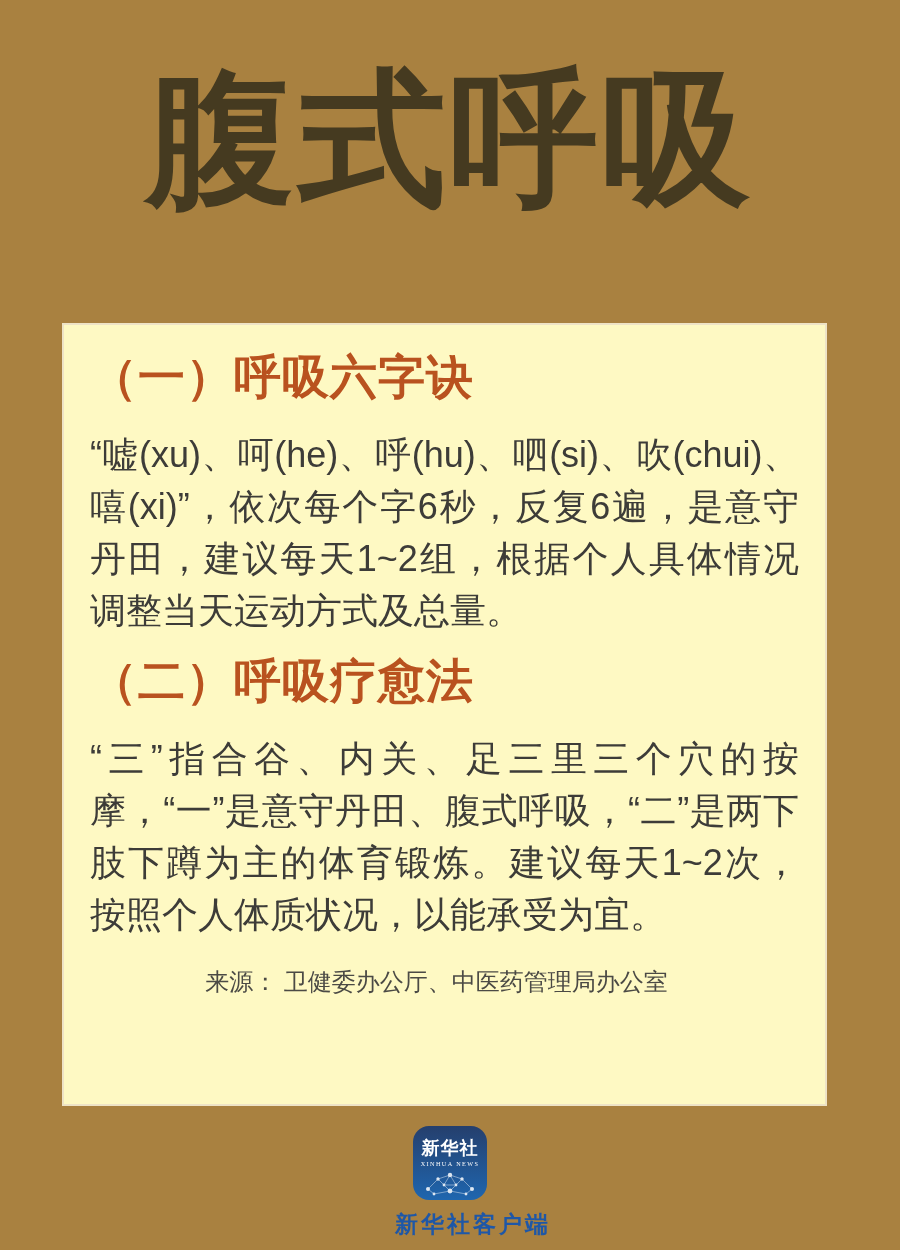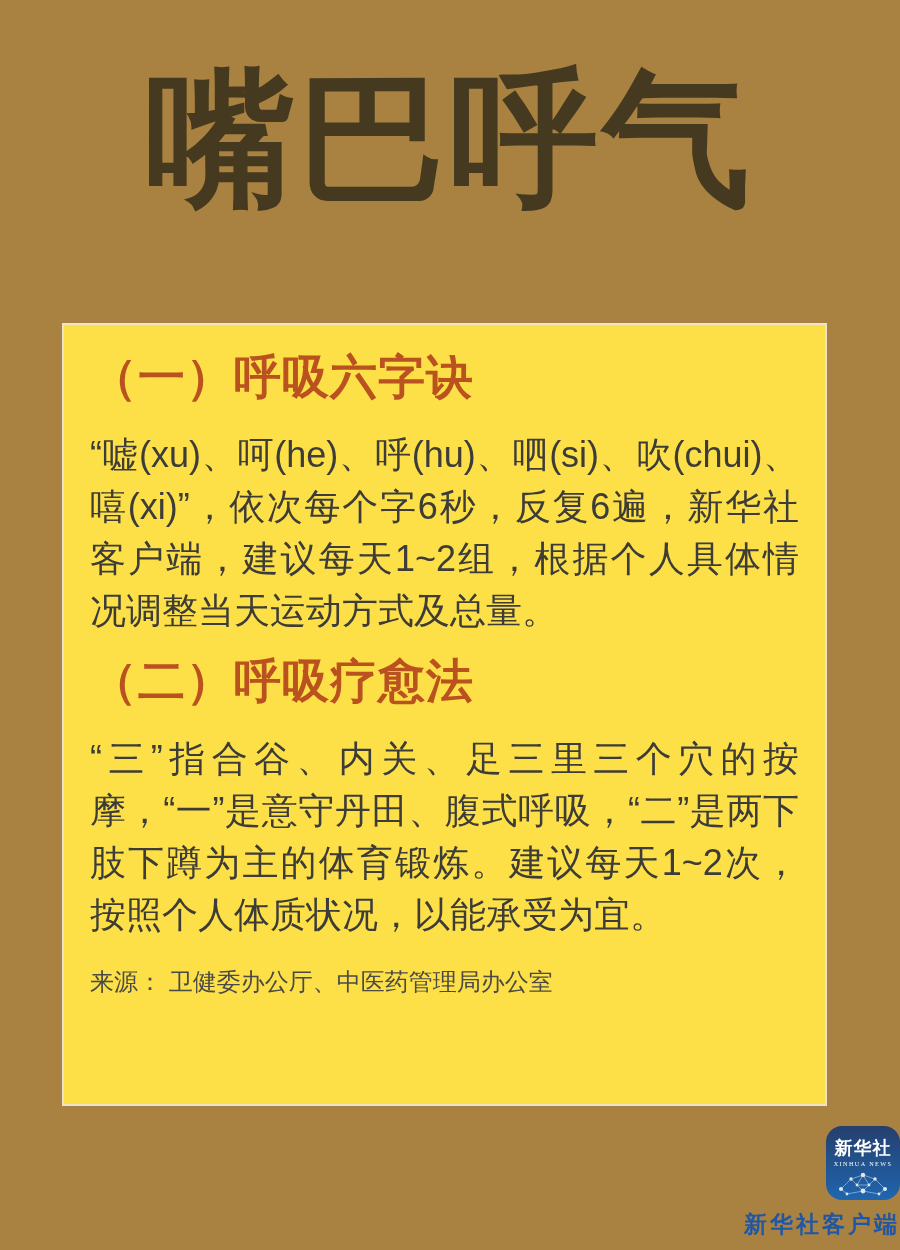--- a/index.html
+++ b/index.html
@@ -18,21 +18,21 @@
     font-size: 148px;
     font-weight: 900;
     color: #453a20;
     letter-spacing: 4px;
     line-height: 1.1;
   }
   .card {
     position: absolute;
     left: 62px; top: 323px;
     width: 765px; height: 783px;
-    background: #fde047;
+    background: #fef9c3;
     border: 2px solid #eee3c6;
     padding: 24px 26px 0 26px;
   }
   .section-heading {
     margin: 0 0 24px 0;
     font-size: 47px;
     line-height: 56px;
     font-weight: 900;
     color: #b9521f;
     letter-spacing: 1px;
@@ -43,52 +43,52 @@
     line-height: 52px;
     font-weight: 500;
     color: #3d3c38;
     text-align: justify;
   }
   .source-line {
     margin-top: 26px;
     font-size: 24px;
     line-height: 30px;
     color: #4b4a45;
-    text-align: left;
+    text-align: center;
     padding-right: 16px;
   }
   .footer {
     position: absolute;
     left: 0; top: 1126px; width: 100%;
     display: flex;
     flex-direction: column;
-    align-items: flex-end;
+    align-items: center;
   }
   .app-icon {
     width: 74px; height: 74px;
     display: block;
   }
   .footer-caption {
     margin-top: 9px;
     font-size: 23px;
     font-weight: bold;
     color: #1e57a7;
     letter-spacing: 3px;
     margin-left: 46px;
   }
 </style>
 </head>
 <body>
 
-<div class="poster-title">嘴巴呼气</div>
+<div class="poster-title">腹式呼吸</div>
 
 <div class="card">
 
   <h2 class="section-heading">（一）呼吸六字诀</h2>
-  <p class="section-body">“嘘(xu)、呵(he)、呼(hu)、呬(si)、吹(chui)、嘻(xi)”，依次每个字6秒，反复6遍，新华社客户端，建议每天1~2组，根据个人具体情况调整当天运动方式及总量。</p>
+  <p class="section-body">“嘘(xu)、呵(he)、呼(hu)、呬(si)、吹(chui)、嘻(xi)”，依次每个字6秒，反复6遍，是意守丹田，建议每天1~2组，根据个人具体情况调整当天运动方式及总量。</p>
 
   <h2 class="section-heading">（二）呼吸疗愈法</h2>
 
   <p class="section-body">“三”指合谷、内关、足三里三个穴的按摩，“一”是意守丹田、腹式呼吸，“二”是两下肢下蹲为主的体育锻炼。建议每天1~2次，按照个人体质状况，以能承受为宜。</p>
 
   <div class="source-line">来源：  卫健委办公厅、中医药管理局办公室</div>
 </div>
 
 <div class="footer">
   <svg class="app-icon" viewBox="0 0 74 74" xmlns="http://www.w3.org/2000/svg">

